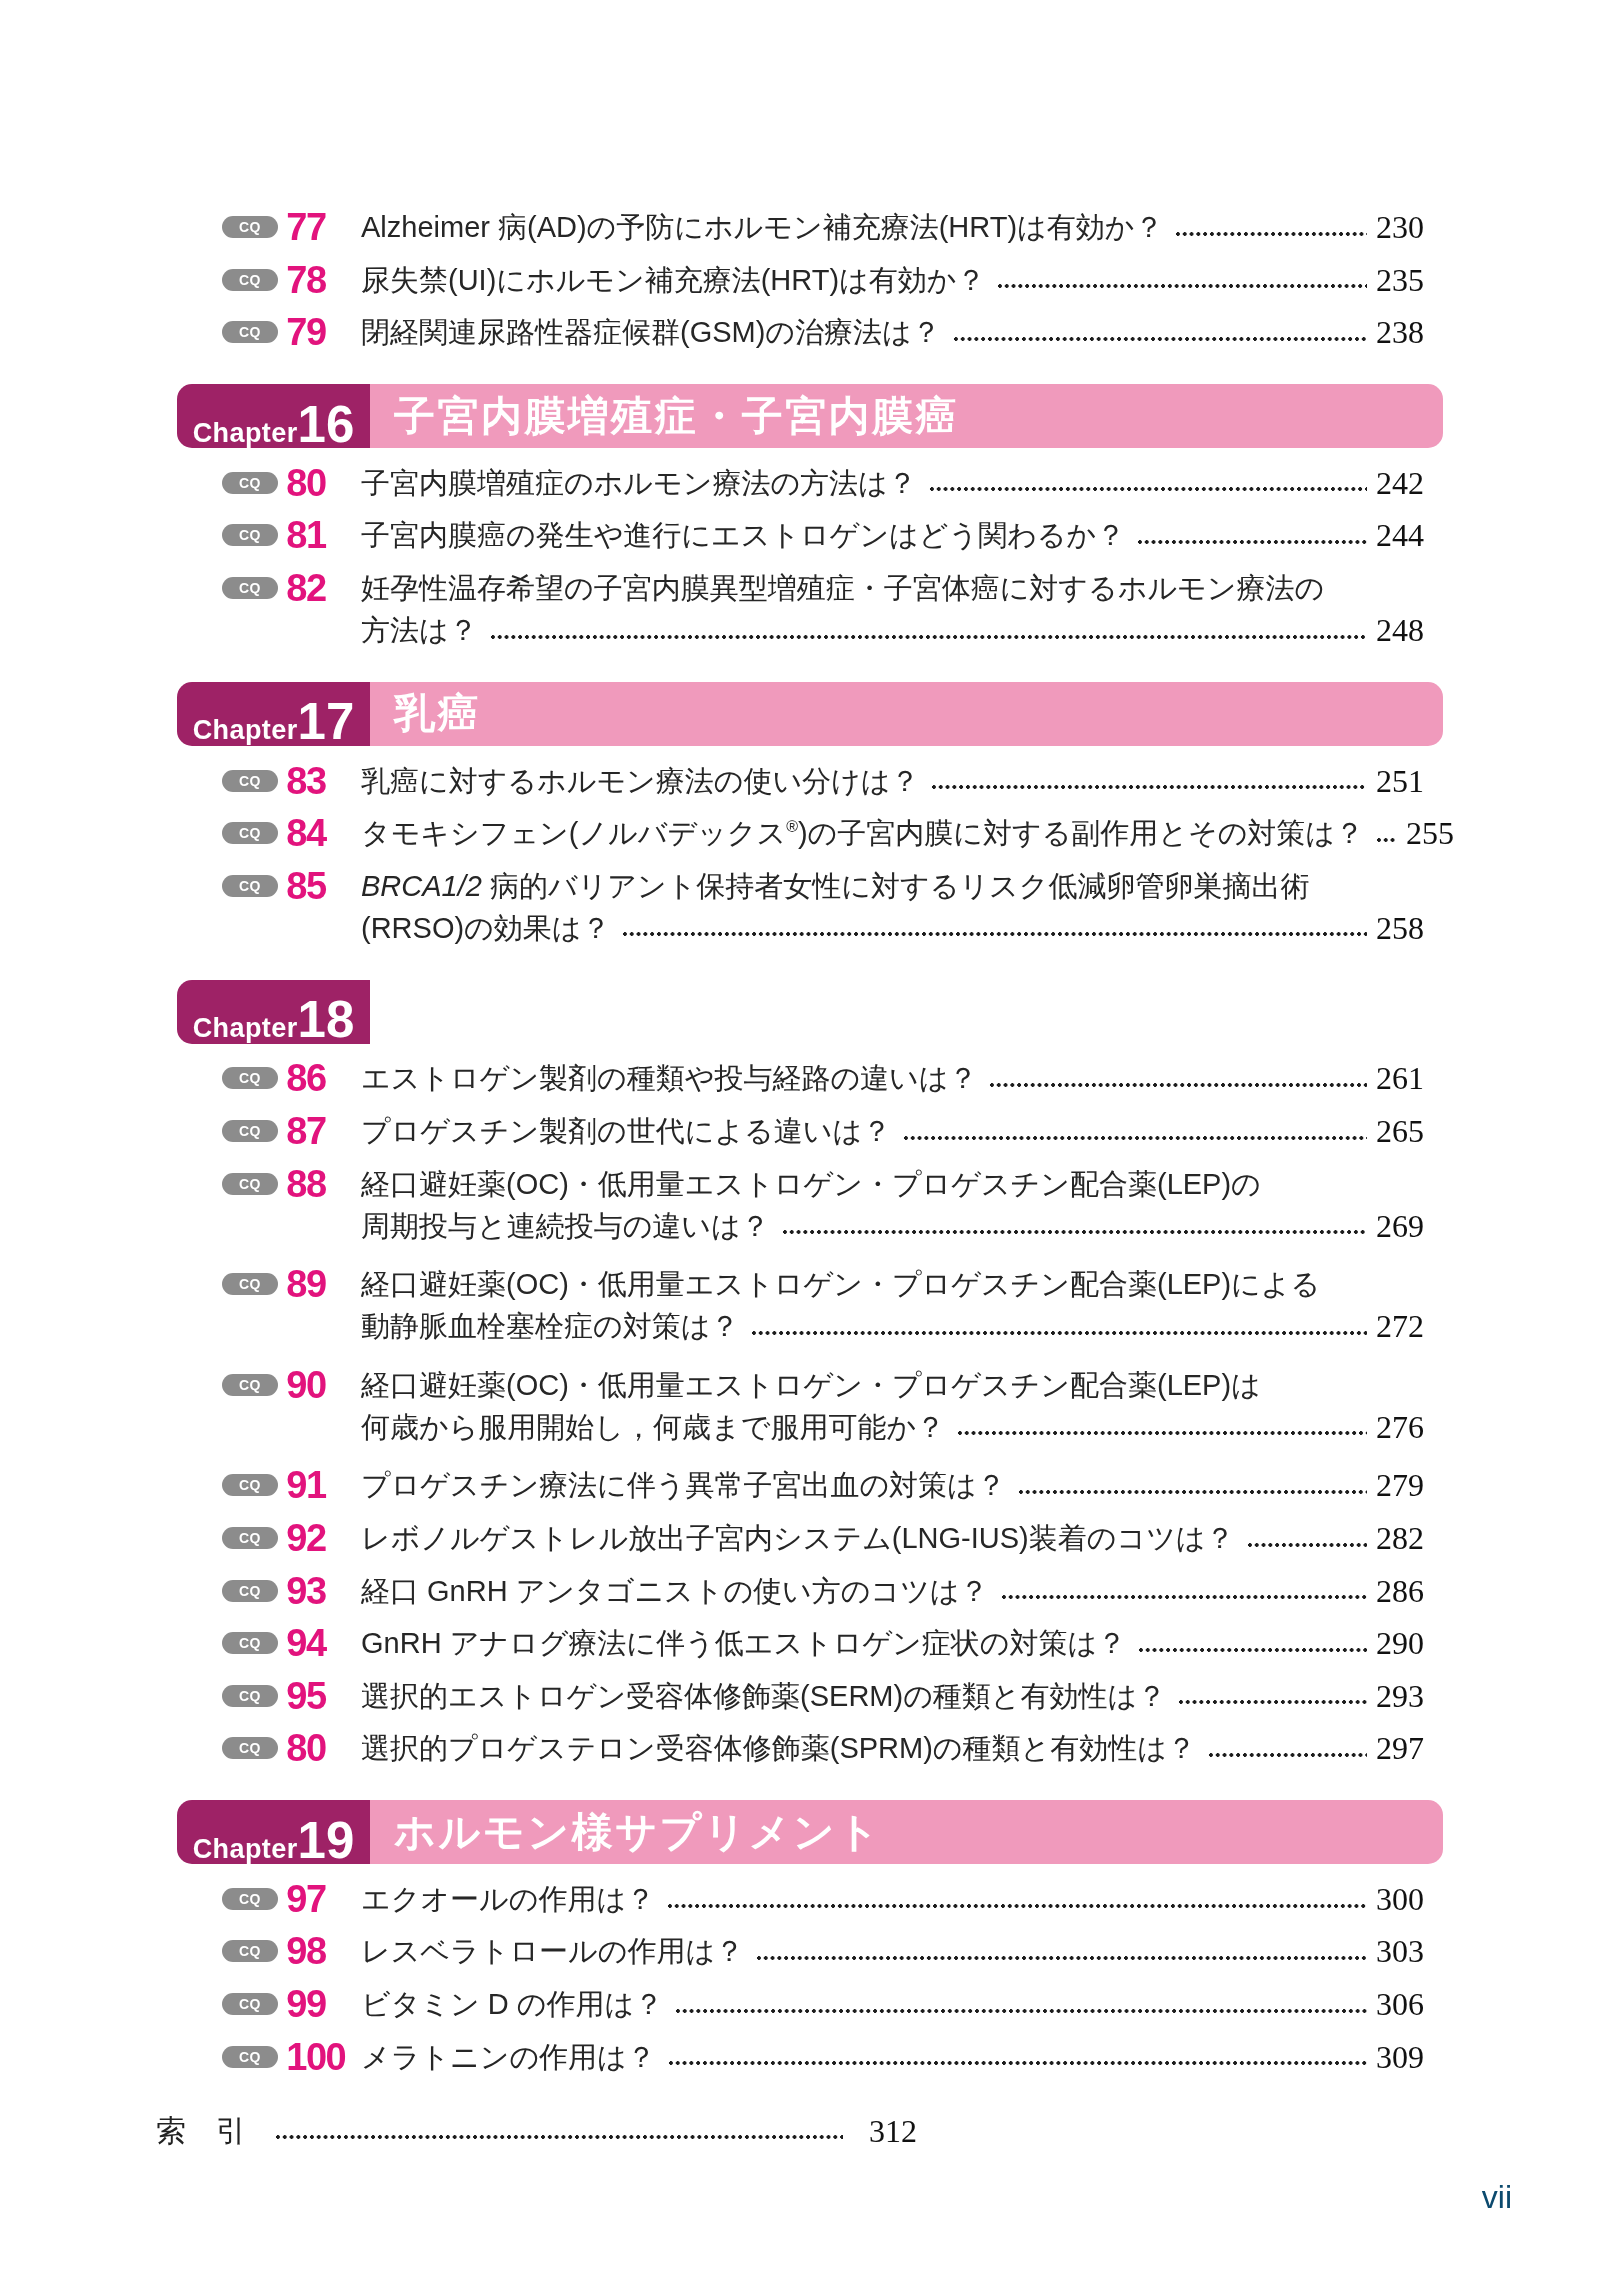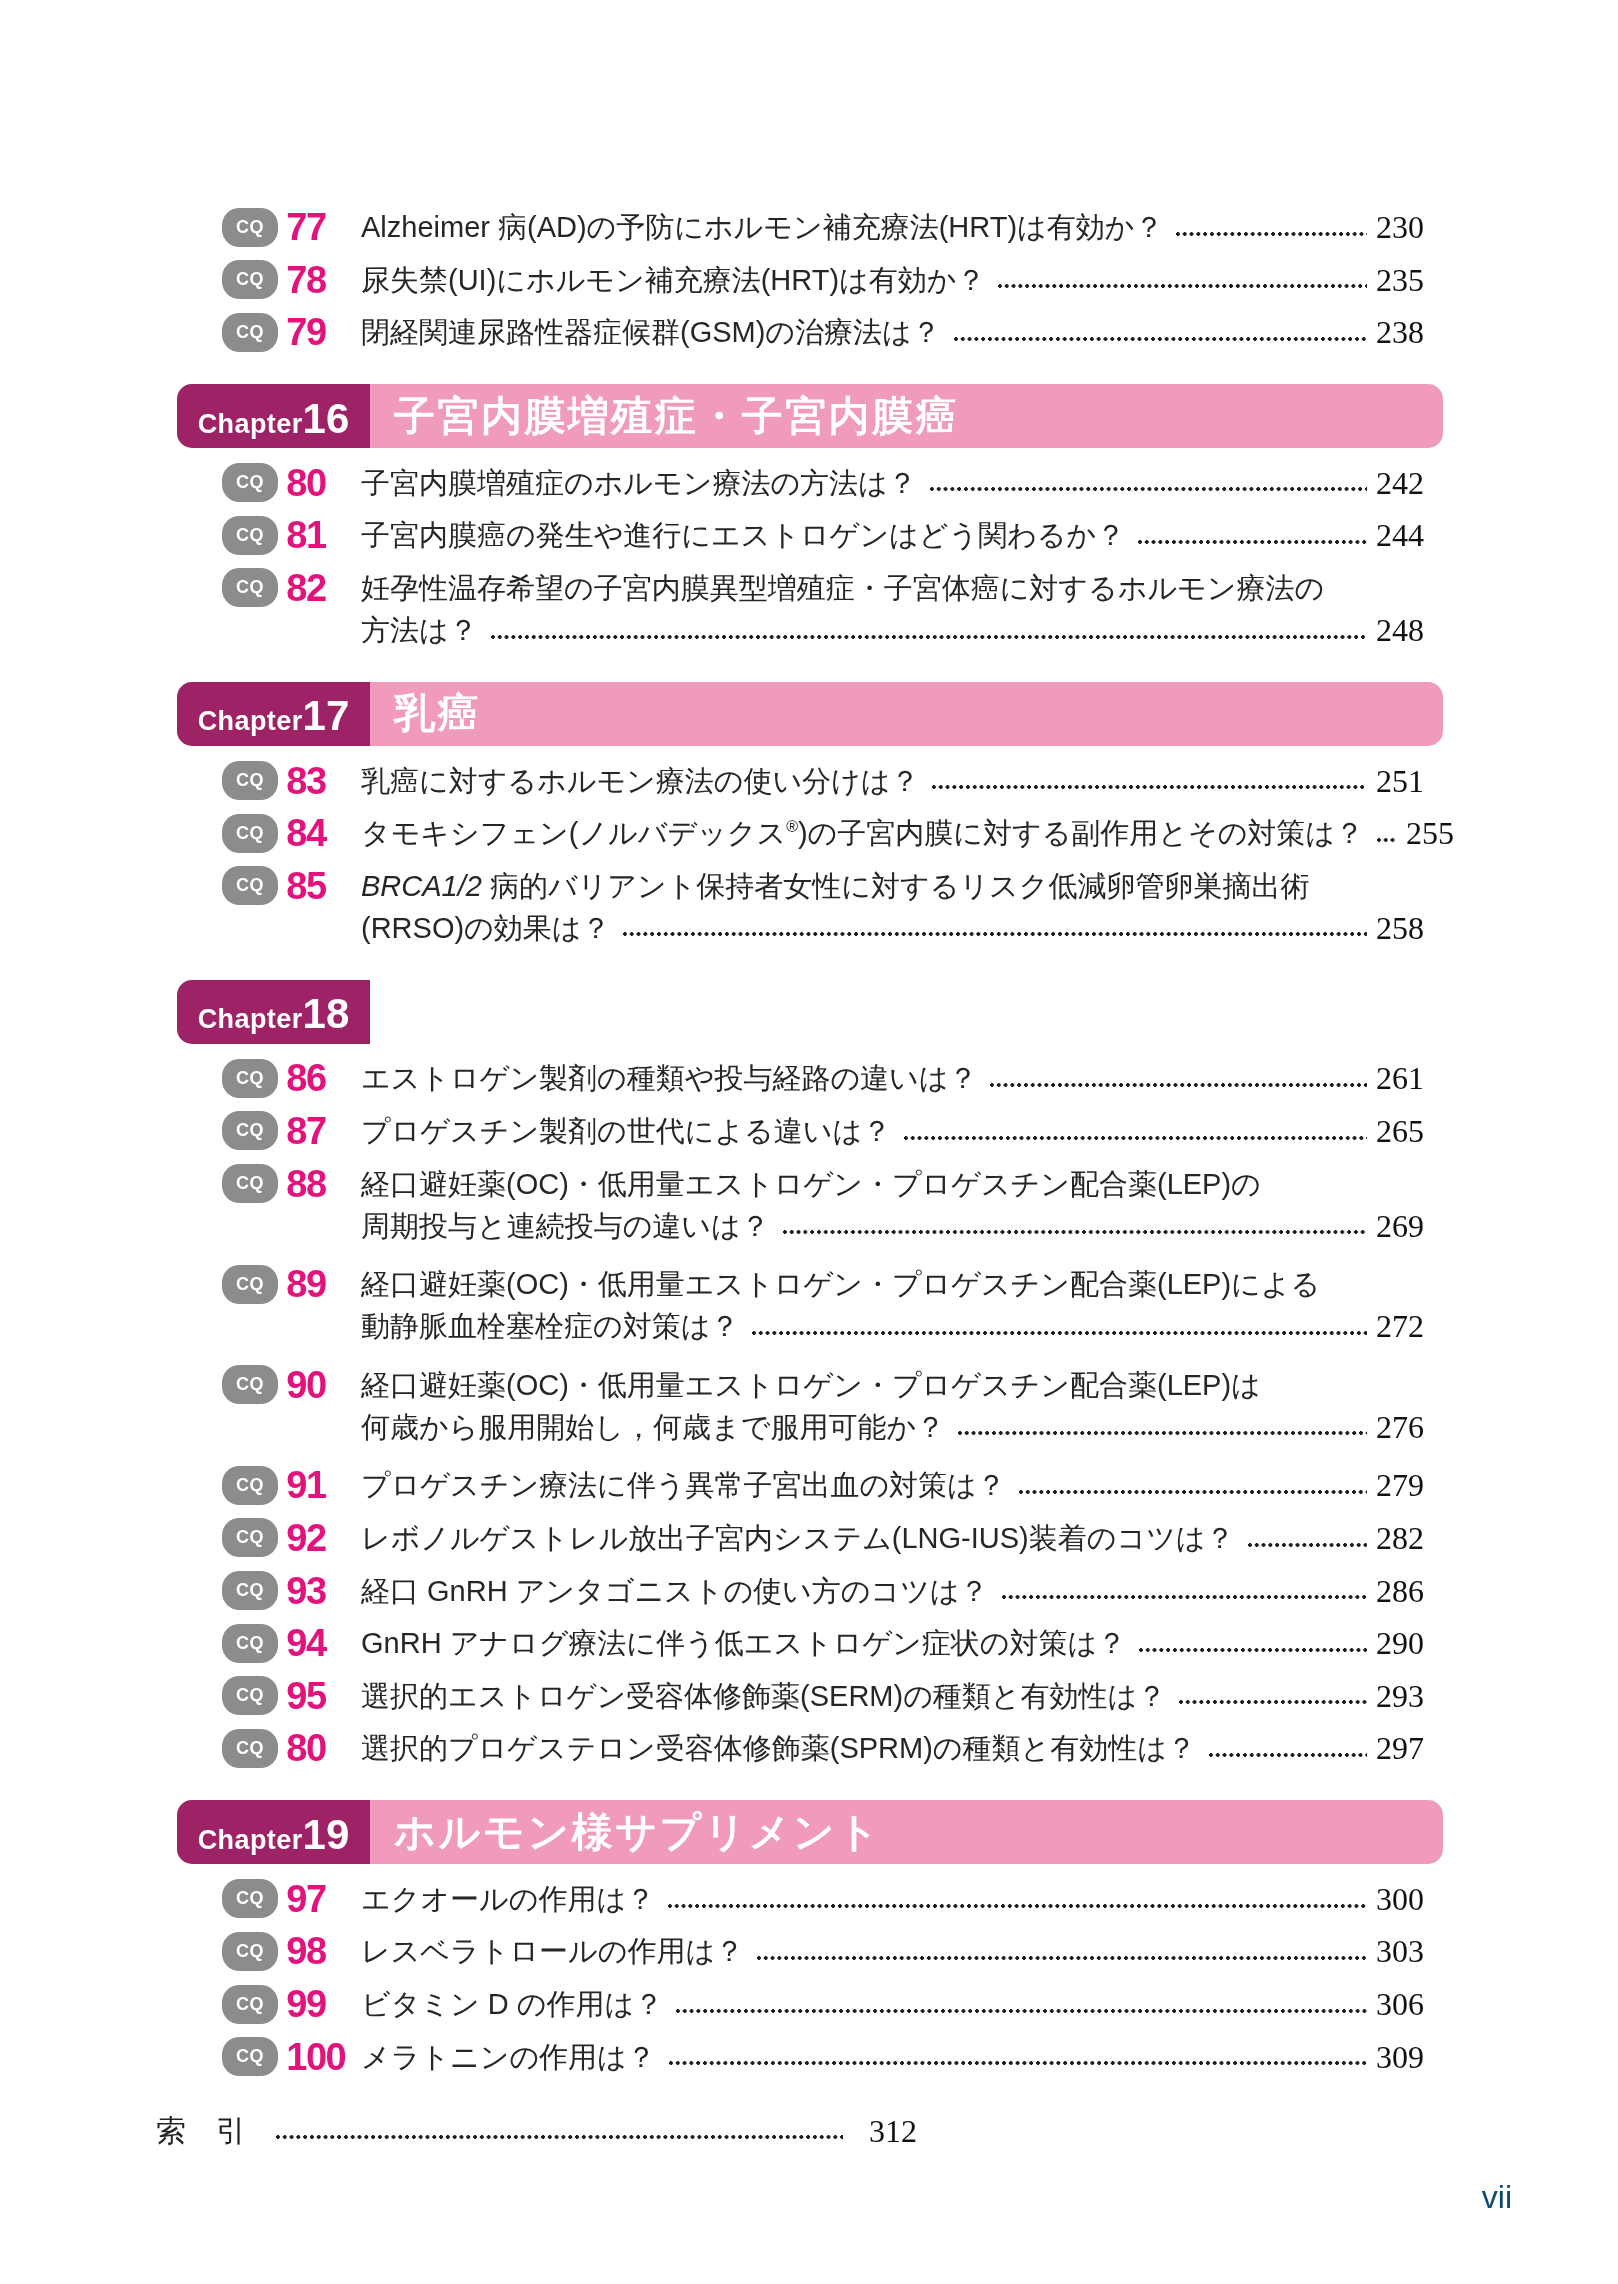--- a/index.html
+++ b/index.html
@@ -17,24 +17,24 @@
     color:var(--text);
     -webkit-font-smoothing:antialiased;
   }
   .toc{position:absolute;top:0;left:0;right:0;padding-top:209px;}
 
   
   .cq-row{display:flex;align-items:flex-start;margin:0 195px 16.6px 222px;}
   .cq-row.multi{margin-bottom:22.6px;}
   .cq-id{flex:none;width:139px;height:36px;display:flex;align-items:center;gap:8.3px;}
   .cq-badge{
-    flex:none;width:56px;height:39px;border-radius:17.3px;
+    flex:none;width:56px;height:22px;border-radius:17.3px;
     background:var(--badge-gray);color:#ffffff;
     display:flex;align-items:center;justify-content:center;
-    font-size:18px;font-weight:bold;letter-spacing:0.4px;
+    font-size:14px;font-weight:bold;letter-spacing:0.4px;
   }
   .cq-num{
     font-size:38px;font-weight:bold;color:var(--cq-pink);
     line-height:36px;letter-spacing:-1.5px;white-space:nowrap;
   }
   .cq-body{flex:1;display:flex;flex-direction:column;min-width:0;}
   .cq-line{display:flex;align-items:flex-start;font-size:29px;line-height:36px;color:var(--text);}
   .cq-line + .cq-line{margin-top:6px;}
   .cq-title{white-space:nowrap;}
   .cq-title i{font-style:italic;}
@@ -56,21 +56,21 @@
   .chapter{
     display:flex;height:64px;margin:34px 176px 16.6px 177px;
     border-radius:15px;overflow:hidden;
   }
   .chapter-tab{
     flex:none;width:193px;background:var(--chapter-dark);
     display:flex;align-items:baseline;justify-content:center;
     color:#ffffff;padding-top:10.5px;
   }
   .ch-word{font-size:27px;font-weight:600;letter-spacing:0.4px;}
-  .ch-num{font-size:42px;font-weight:bold;letter-spacing:0;}
+  .ch-num{font-size:51px;font-weight:bold;letter-spacing:0;}
   .chapter-band{
     flex:1;background:var(--chapter-pink);
     display:flex;align-items:center;padding-left:24px;
   }
   .ch-title{color:#ffffff;font-size:41px;font-weight:bold;letter-spacing:0.06em;white-space:nowrap;}
 
   
   .index-row{
     display:flex;align-items:flex-start;width:761px;
     margin:38px 0 0 156px;font-size:30px;line-height:36px;color:#222222;gap:17px;

